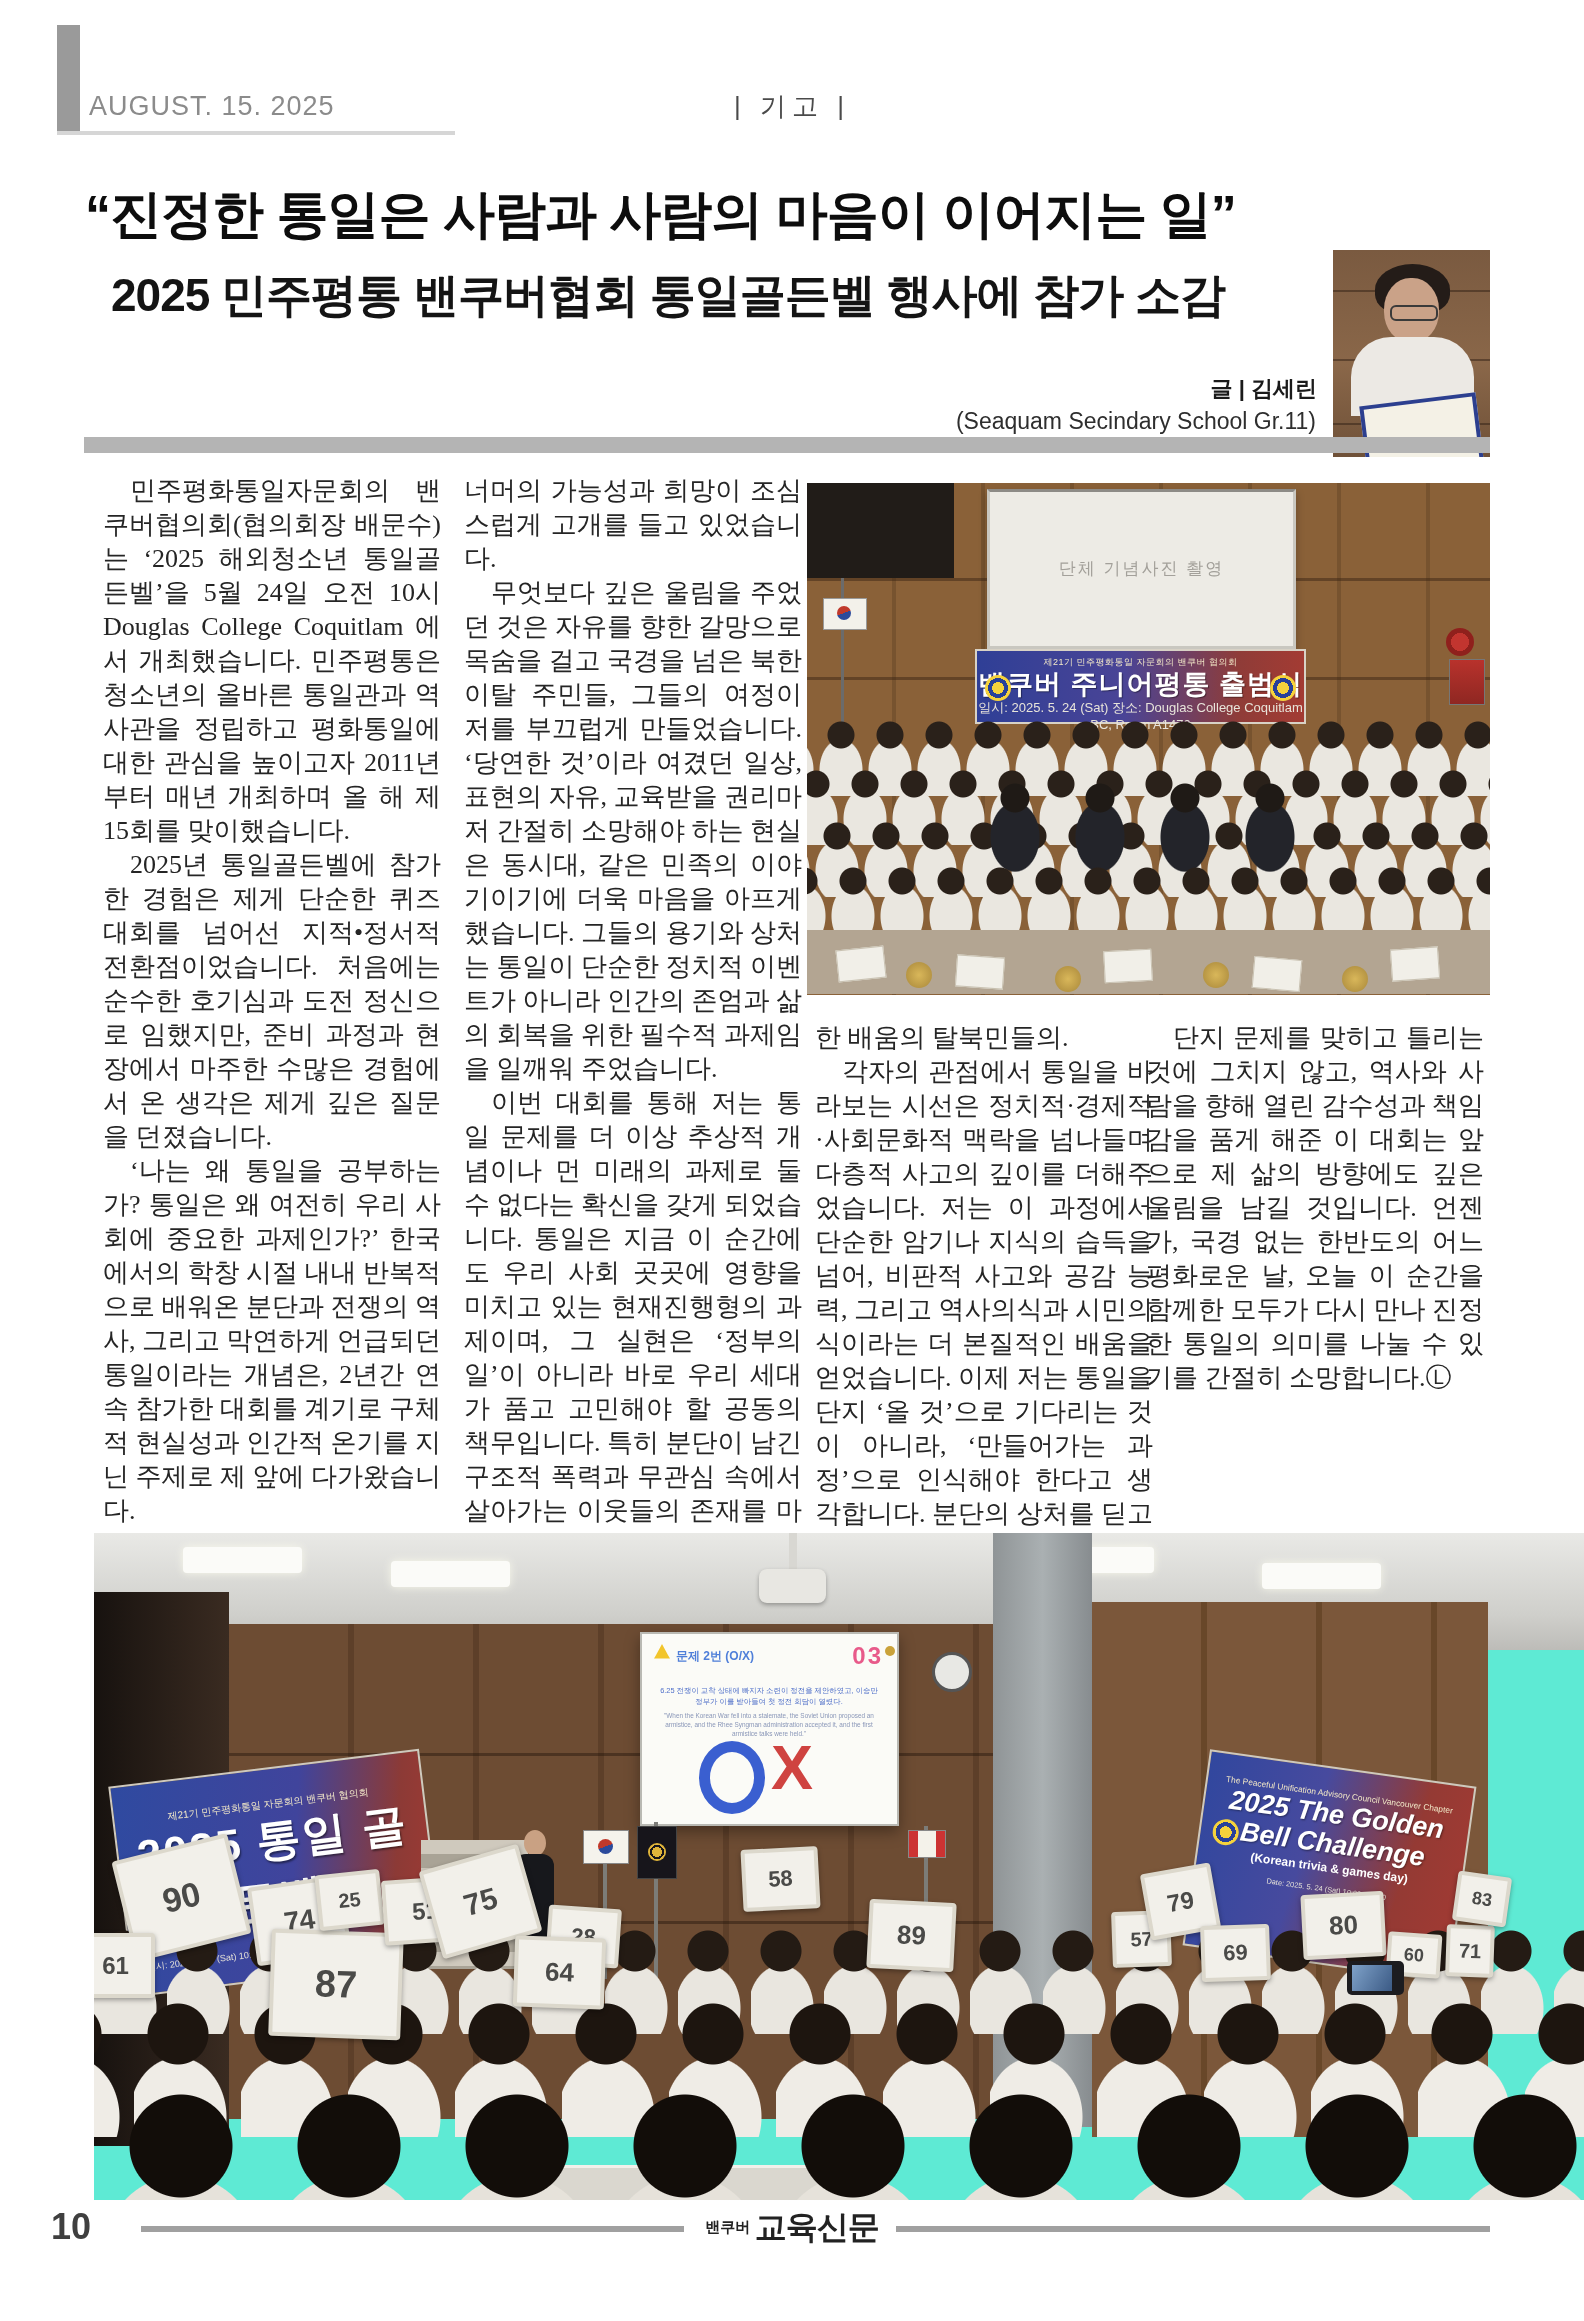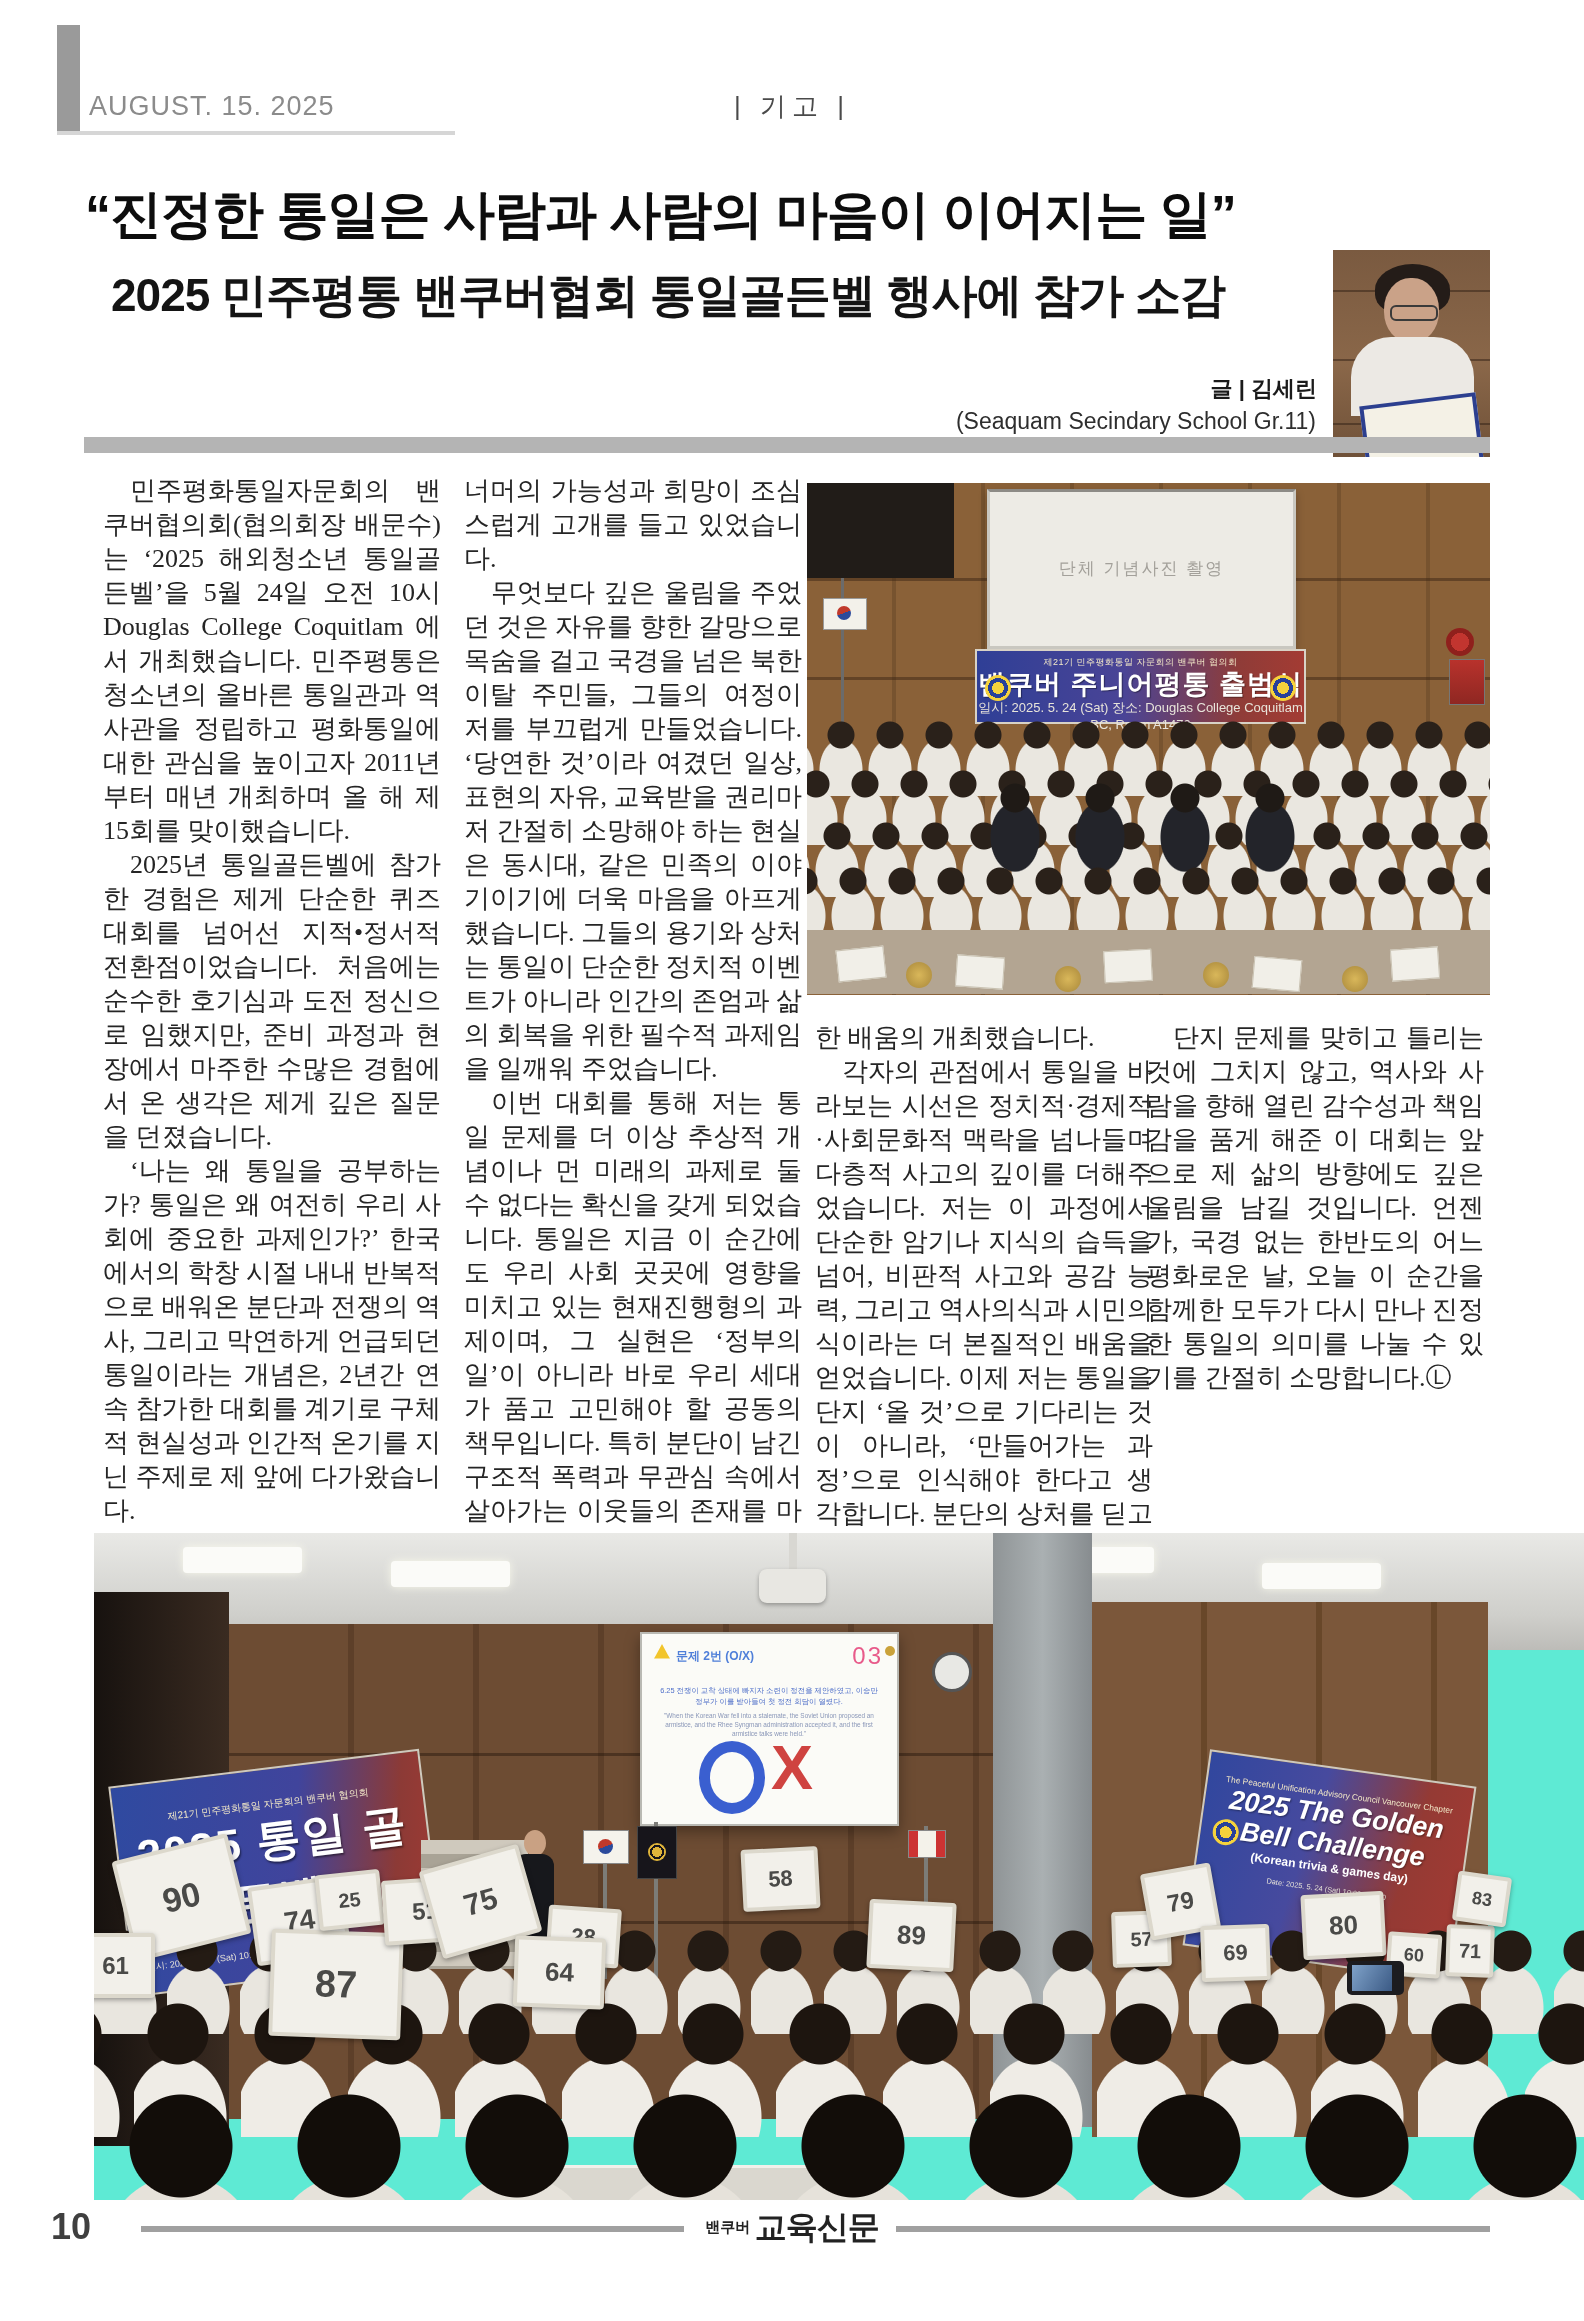--- a/index.html
+++ b/index.html
@@ -87,21 +87,21 @@
      repeating-linear-gradient(90deg,#7b573a 0 109px,#684729 109px 115px),
      linear-gradient(180deg,#83603f,#5f422a);}
   .pb-projector{left:665px;top:36px;width:67px;height:34px;background:#e8e7e2;border-radius:8px;box-shadow:0 2px 4px rgba(0,0,0,.3);}
   .pb-projpole{left:695px;top:0;width:8px;height:40px;background:#d8d7d2;}
   .pb-clock{left:838px;top:119px;width:34px;height:34px;border-radius:50%;background:#e8e8e4;border:3px solid #555;}
 
   .pb-screen{left:546px;top:99px;width:255px;height:190px;background:#fbfbf7;border:2px solid #b9b9b3;box-shadow:0 6px 14px rgba(0,0,0,.35);}
   .pb-slide-label{position:absolute;left:34px;top:14px;font-size:12px;font-weight:700;color:#4f7fd9;}
   .pb-bell{position:absolute;left:12px;top:10px;width:16px;height:16px;background:#f2c52c;
      clip-path:polygon(50% 0,88% 70%,100% 90%,0 90%,12% 70%);}
-  .pb-timer{position:absolute;right:14px;top:8px;font-size:24px;font-weight:400;color:#e85a8a;letter-spacing:2px;}
+  .pb-timer{position:absolute;right:14px;top:8px;font-size:24px;font-weight:700;color:#e85a8a;letter-spacing:2px;}
   .pb-timer-flower{position:absolute;right:2px;top:12px;width:10px;height:10px;border-radius:50%;background:#caa23a;}
   .pb-q-ko{position:absolute;left:14px;top:51px;width:226px;font-size:7.4px;line-height:11px;color:#4f6fc9;text-align:center;}
   .pb-q-en{position:absolute;left:14px;top:77px;width:226px;font-size:6.4px;line-height:9px;color:#8a97b8;text-align:center;}
   .pb-O{position:absolute;left:57px;top:107px;width:44px;height:51px;border:11px solid #3a5fd0;border-radius:50%;}
   .pb-X{position:absolute;left:129px;top:105px;width:57px;height:57px;font-size:63px;font-weight:900;color:#cf4340;line-height:57px;}
 
   .pb-banner-left{left:26px;top:234px;width:309px;height:208px;transform:rotate(-7deg);
      background:linear-gradient(100deg,#2f4aa0 0%,#40449c 55%,#8c3a36 85%,#a03a33 100%);
      border:2px solid #cfc9bd;color:#fff;text-align:center;}
   .pbl-top{font-size:10px;color:#f3e9c8;margin-top:28px;}
@@ -194,21 +194,21 @@
       <p class="ind">2025년 통일골든벨에 참가한 경험은 제게 단순한 퀴즈 대회를 넘어선 지적•정서적 전환점이었습니다. 처음에는 순수한 호기심과 도전 정신으로 임했지만, 준비 과정과 현장에서 마주한 수많은 경험에서 온 생각은 제게 깊은 질문을 던졌습니다.</p>
       <p class="ind">‘나는 왜 통일을 공부하는가? 통일은 왜 여전히 우리 사회에 중요한 과제인가?’ 한국에서의 학창 시절 내내 반복적으로 배워온 분단과 전쟁의 역사, 그리고 막연하게 언급되던 통일이라는 개념은, 2년간 연속 참가한 대회를 계기로 구체적 현실성과 인간적 온기를 지닌 주제로 제 앞에 다가왔습니다.</p>
       <p class="ind">예상 안내 문제들의 예시가 있는 자료를 넘기는 손끝마다, 매체에서 접했던 탈북민들의 표정마다, 그리고 문제 속에 숨겨진 맥락마다 남과 북이 겪은 고통과 분단의 비극, 그리고 그</p>
     </div>
   <div class="col" id="col2">
       <p>너머의 가능성과 희망이 조심스럽게 고개를 들고 있었습니다.</p>
       <p class="ind">무엇보다 깊은 울림을 주었던 것은 자유를 향한 갈망으로 목숨을 걸고 국경을 넘은 북한 이탈 주민들, 그들의 여정이 저를 부끄럽게 만들었습니다. ‘당연한 것’이라 여겼던 일상, 표현의 자유, 교육받을 권리마저 간절히 소망해야 하는 현실은 동시대, 같은 민족의 이야기이기에 더욱 마음을 아프게 했습니다. 그들의 용기와 상처는 통일이 단순한 정치적 이벤트가 아니라 인간의 존엄과 삶의 회복을 위한 필수적 과제임을 일깨워 주었습니다.</p>
       <p class="ind">이번 대회를 통해 저는 통일 문제를 더 이상 추상적 개념이나 먼 미래의 과제로 둘 수 없다는 확신을 갖게 되었습니다. 통일은 지금 이 순간에도 우리 사회 곳곳에 영향을 미치고 있는 현재진행형의 과제이며, 그 실현은 ‘정부의 일’이 아니라 바로 우리 세대가 품고 고민해야 할 공동의 책무입니다. 특히 분단이 남긴 구조적 폭력과 무관심 속에서 살아가는 이웃들의 존재를 마주하면서, 진정한 통일은 제도의 통합 이전에 사람과 사람의 마음이 이어지는 일이라는 것을 절감했습니다. 또한, 다양한 배경의 참가자들과 함께한 시간은 제게 특별</p>
     </div>
   <div class="col" id="col3">
-      <p>한 배움의 개최했습니다.</p>
+      <p>한 배움의 탈북민들의.</p>
       <p class="ind">각자의 관점에서 통일을 바라보는 시선은 정치적·경제적·사회문화적 맥락을 넘나들며 다층적 사고의 깊이를 더해주었습니다. 저는 이 과정에서 단순한 암기나 지식의 습득을 넘어, 비판적 사고와 공감 능력, 그리고 역사의식과 시민의식이라는 더 본질적인 배움을 얻었습니다. 이제 저는 통일을 단지 ‘올 것’으로 기다리는 것이 아니라, ‘만들어가는 과정’으로 인식해야 한다고 생각합니다. 분단의 상처를 딛고 미래를 그려나가야 할 세대의 일원으로서, 저는 앞으로도 통일</p>
     </div>
   <div class="col" id="col4">
       <p class="ind">단지 문제를 맞히고 틀리는 것에 그치지 않고, 역사와 사람을 향해 열린 감수성과 책임감을 품게 해준 이 대회는 앞으로 제 삶의 방향에도 깊은 울림을 남길 것입니다. 언젠가, 국경 없는 한반도의 어느 평화로운 날, 오늘 이 순간을 함께한 모두가 다시 만나 진정한 통일의 의미를 나눌 수 있기를 간절히 소망합니다.Ⓛ</p>
     </div>
 
   <div class="abs photo-top">
     <div class="pt-groutl" style="top:95px"></div>
     <div class="pt-groutl" style="top:194px"></div>
     <div class="abs pt-darkpanel"></div>

